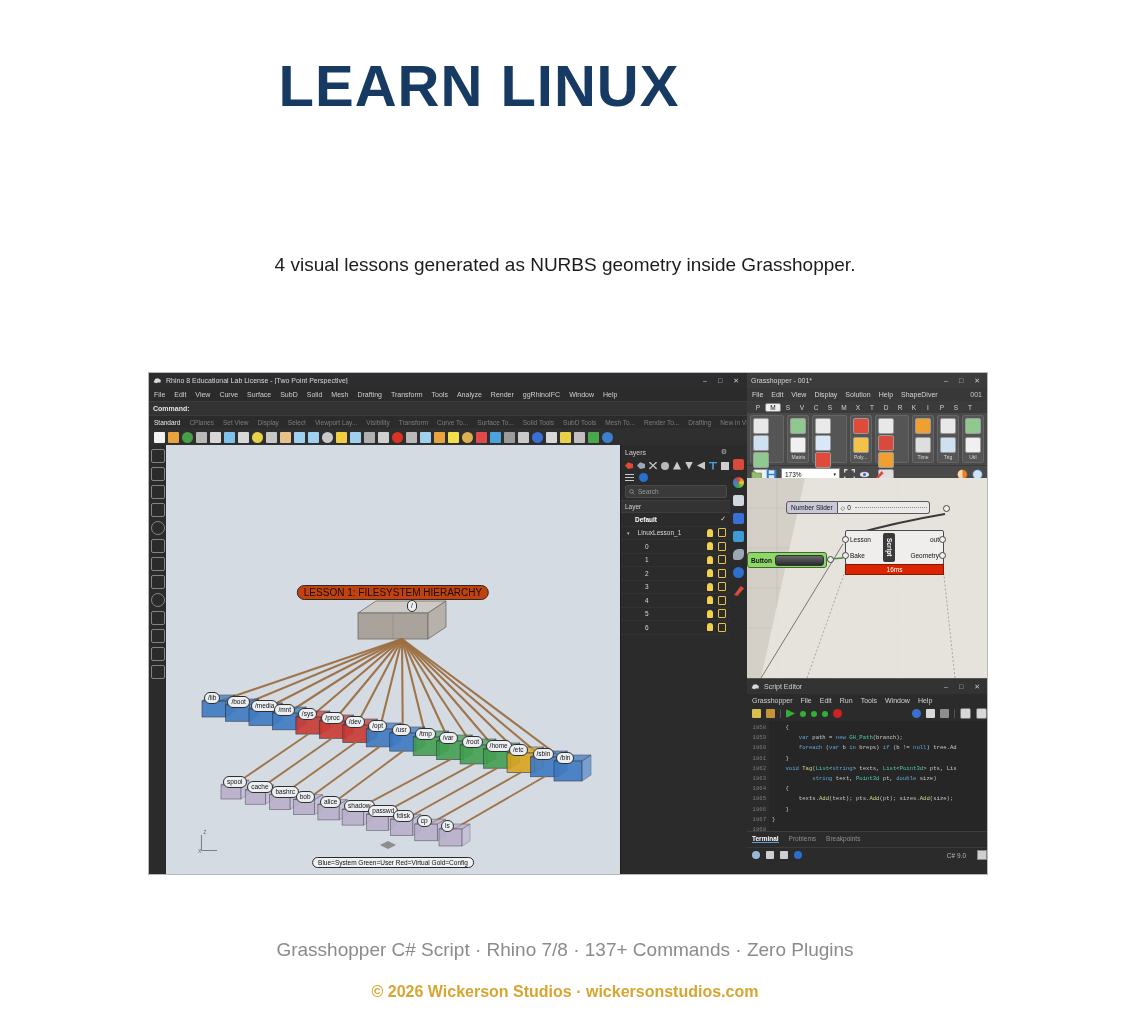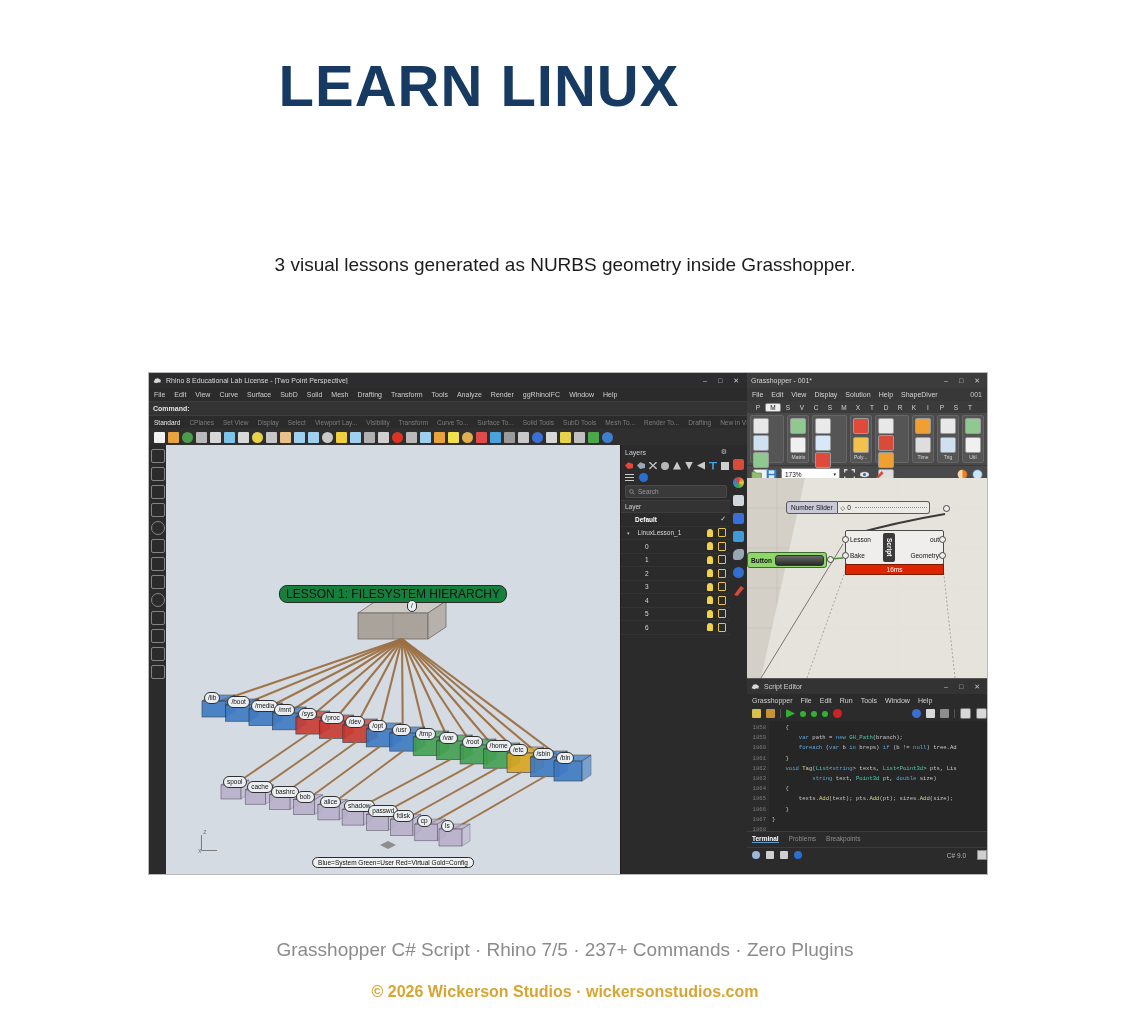--- a/index.html
+++ b/index.html
@@ -54,22 +54,22 @@
     display:flex;flex-direction:column;align-items:center;padding-top:4px;gap:4px;}
   .lb{width:12px;height:12px;border:1px solid #9a9a9a;border-radius:2px;opacity:.8;flex:0 0 auto;}
   .lb.c{border-radius:50%;}
 
   .viewport{position:absolute;left:17px;top:0;width:454px;height:429px;background:#d5dbe3;overflow:hidden;}
   .vp-label{position:absolute;left:4px;top:3px;background:#3f7fd0;color:#fff;font-size:7.5px;
      padding:1px 4px;display:flex;align-items:center;gap:4px;}
   .vp-label .car{font-size:6px;}
   .lesson-title{
      position:absolute;left:50%;top:140px;transform:translateX(-50%);
-     background:#15803d;border:1px solid #2a2a2a;border-radius:8px;
-     font-size:12px;color:#111;padding:1px 6px;white-space:nowrap;}
+     background:#c2410c;border:1px solid #2a2a2a;border-radius:8px;
+     font-size:10px;color:#111;padding:1px 6px;white-space:nowrap;}
   .legend{
      position:absolute;left:50%;top:412px;transform:translateX(-50%);
      background:#eef0f2;border:1px solid #2a2a2a;border-radius:8px;
      font-size:6.5px;color:#111;padding:1px 5px;white-space:nowrap;}
   .node-lbl{
      position:absolute;background:#eceff2;border:1px solid #2f2f2f;border-radius:7px;
      font-size:6.5px;color:#111;padding:0 3px;white-space:nowrap;line-height:10px;z-index:6;}
   .axis{position:absolute;left:32px;bottom:20px;width:26px;height:26px;}
 
   
@@ -163,21 +163,21 @@
   .foot1{position:absolute;left:0;top:939px;width:1130px;text-align:center;font-size:19px;color:#8b8b8b;}
   .foot2{position:absolute;left:0;top:983px;width:1130px;text-align:center;font-size:16px;font-weight:bold;color:#d8a531;}
 </style>
 </head>
 <body>
 
 <div class="page">
 
   <div class="hero-title">LEARN LINUX</div>
   <div class="hero-desc">
-    <div>3 visual lessons generated as NURBS geometry inside Grasshopper.</div>
+    <div>4 visual lessons generated as NURBS geometry inside Grasshopper.</div>
   </div>
 
   <div class="shot">
 
     <div class="rhino">
 
       <div class="rh-titlebar">
         <svg class="rh-logo" viewBox="0 0 16 16">
           <path d="M1 11 L4 5 L9 4 L14 7 L13 12 L9 11 L7 13 Z" fill="#d8d8d8"></path>
         </svg>
@@ -827,15 +827,15 @@
             <i style="background:#cfcfcf;border-radius:1px;"></i>
             <i style="background:#2a6fd0;border-radius:50%;"></i>
             <span class="rt">C# 9.0</span>
             <i style="background:#cfcfcf;border:1px solid #888;"></i>
           </div>
         </div>
       </div>
     </div>
   </div>
 
-  <div class="foot1">Grasshopper C# Script · Rhino 7/5 · 237+ Commands · Zero Plugins</div>
+  <div class="foot1">Grasshopper C# Script · Rhino 7/8 · 137+ Commands · Zero Plugins</div>
   <div class="foot2">© 2026 Wickerson Studios · wickersonstudios.com</div>
 </div>
 
 </body></html>

